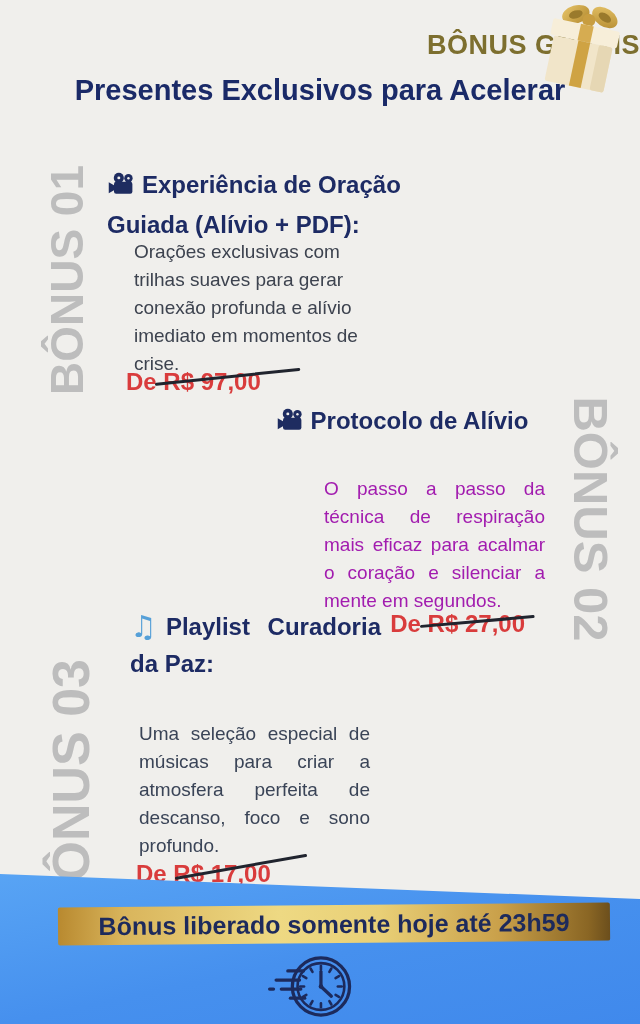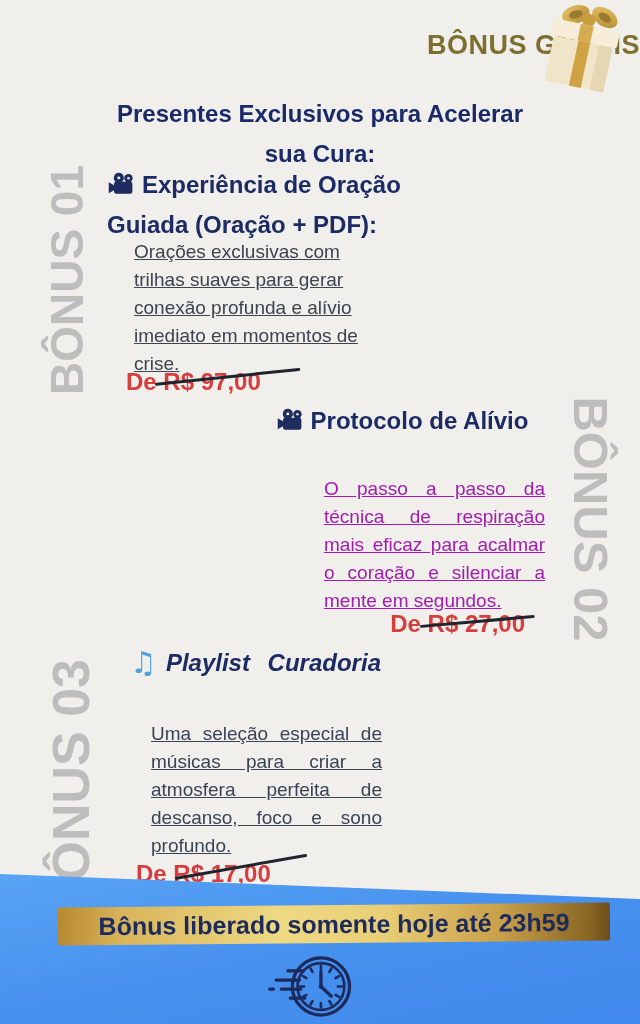--- a/index.html
+++ b/index.html
@@ -13,59 +13,59 @@
   }
 
   
   .eyebrow{
     position:absolute;top:30px;left:0;width:640px;
     text-align:right;font-size:27px;font-weight:700;
     letter-spacing:.5px;color:#7d6f2f;
   }
   .main-title{
     position:absolute;top:70px;left:0;width:640px;
-    text-align:center;font-size:24px;line-height:40px;
-    font-weight:700;color:#1a2a68;margin-top:24px;
+    text-align:center;font-size:29px;line-height:40px;
+    font-weight:700;color:#1a2a68;
   }
   .gift{position:absolute;right:6px;top:0;z-index:2;transform:rotate(6deg);}
 
   
   .v-label{
     position:absolute;font-weight:700;color:#bdbdbd;
     white-space:nowrap;text-align:center;z-index:1;
   }
   #vl1{width:250px;height:56px;left:-58px;top:252px;transform:rotate(-90deg);font-size:46px;line-height:56px;}
   #vl2{width:274px;height:56px;left:454px;top:491px;transform:rotate(90deg);font-size:49px;line-height:56px;}
   #vl3{width:290px;height:58px;left:-74px;top:760px;transform:rotate(-90deg);font-size:52px;line-height:58px;}
 
   
   .b-title{
     position:absolute;margin:4px;font-size:24px;line-height:37px;
     font-weight:700;color:#1d2b64;
   }
   .b-title .t-line{display:block;}
   #t1{left:103px;top:162px;width:310px;}
   #t2{left:250px;top:398px;width:296px;text-align:center;}
-  #t3{left:126px;top:640px;width:330px;font-style:italic;}
+  #t3{left:126px;top:604px;width:330px;}
   .gap{word-spacing:11px;}
 
   .cam{display:inline-block;vertical-align:-3px;margin-right:7px;}
   .note{
     display:inline-block;margin-right:9px;vertical-align:-2px;
     font-family:"DejaVu Sans",sans-serif;
     font-size:30px;line-height:30px;font-weight:400;color:#56a0d8;
   }
 
   
   .b-body{
-    position:absolute;margin:0;font-size:19px;line-height:28px;text-decoration:underline;
+    position:absolute;margin:0;font-size:19px;line-height:28px;
   }
   #bd1{left:134px;top:238px;width:237px;color:#3d434f;text-align:left;}
   #bd2{left:324px;top:475px;width:221px;color:#a21caf;text-align:justify;}
-  #bd3{left:139px;top:720px;width:231px;color:#3a4457;text-align:justify;margin-left:12px;}
+  #bd3{left:139px;top:720px;width:231px;color:#3a4457;text-align:justify;}
 
   
   .price{
     position:absolute;font-size:24px;font-weight:700;color:#d93c3c;
     white-space:nowrap;
   }
   #p1{left:126px;top:368px;}
   #p2{left:325px;top:610px;width:200px;text-align:right;}
   #p3{left:136px;top:860px;}
   .pv{position:relative;display:inline-block;}
@@ -93,21 +93,20 @@
   .clock{position:absolute;left:254px;top:954px;z-index:4;}
 </style>
 </head>
 <body>
 
 <div id="page">
 
   <div class="eyebrow">BÔNUS GRÁTIS</div>
   <div class="main-title">
     <span>Presentes Exclusivos para Acelerar</span><br>
-    <span>sua Cura:</span>
   </div>
 
   <span class="gift">
     <svg width="100" height="104" viewBox="0 0 100 104">
       <defs>
         <linearGradient id="goldg" x1="0" y1="0" x2="1" y2="1">
           <stop offset="0" stop-color="#e7c468"></stop>
             <stop offset="1" stop-color="#b38a30"></stop>
         </linearGradient>
       </defs>
@@ -133,21 +132,21 @@
         <svg width="28" height="24" viewBox="0 0 32 27" fill="#1e2c60">
           <circle cx="13.5" cy="6.5" r="5.8"></circle>
             <circle cx="24.5" cy="7" r="4.8"></circle>
           <rect x="8" y="11" width="21" height="13.5" rx="2.5"></rect>
           <polygon points="8,15 2,11.5 2,24 8,20.5"></polygon>
           <circle cx="13.5" cy="6.5" r="1.7" fill="#f0efec"></circle>
             <circle cx="24.5" cy="7" r="1.4" fill="#f0efec"></circle>
         </svg>
       </span><span>Experiência de Oração</span>
     </span>
-    <span class="t-line">Guiada (Oração + PDF):</span>
+    <span class="t-line">Guiada (Alívio + PDF):</span>
   </h2>
   <p class="b-body" id="bd1">Orações exclusivas com trilhas suaves para gerar conexão profunda e alívio imediato em momentos de crise.</p>
   <div class="price" id="p1">
     <span>De</span>
     <span class="pv">
       <span>R$ 97,00</span>
       <i class="strike s1"></i>
     </span>
   </div>
 
@@ -173,20 +172,21 @@
       <span>R$ 27,00</span>
       <i class="strike s2"></i>
     </span>
   </div>
 
   <div class="v-label" id="vl3">BÔNUS 03</div>
   <h2 class="b-title" id="t3">
     <span class="t-line">
       <span class="note">♫</span><span class="gap">Playlist Curadoria</span>
     </span>
+    <span class="t-line">da Paz:</span>
   </h2>
   <p class="b-body" id="bd3">Uma seleção especial de músicas para criar a atmosfera perfeita de descanso, foco e sono profundo.</p>
   <div class="price" id="p3">
     <span>De</span>
     <span class="pv">
       <span>R$ 17,00</span>
       <i class="strike s3"></i>
     </span>
   </div>
 

